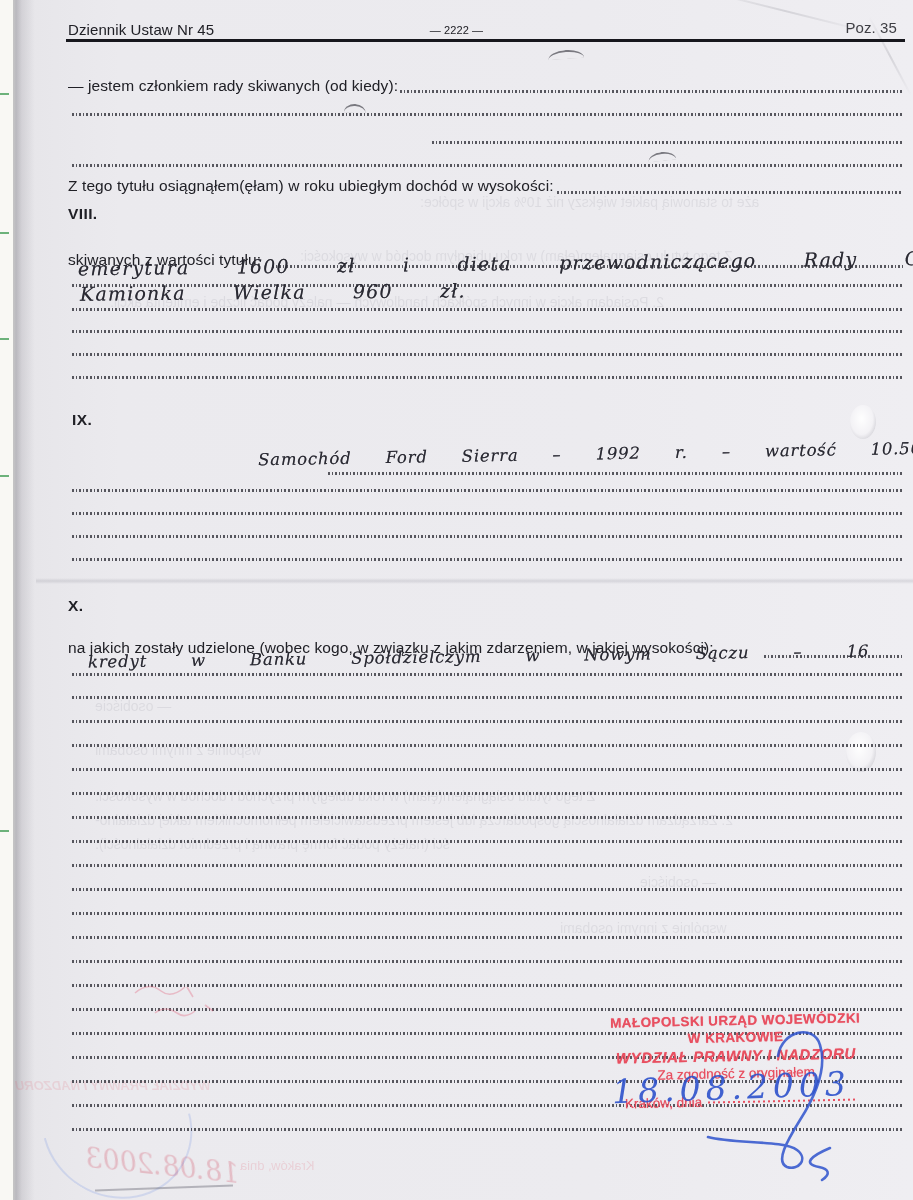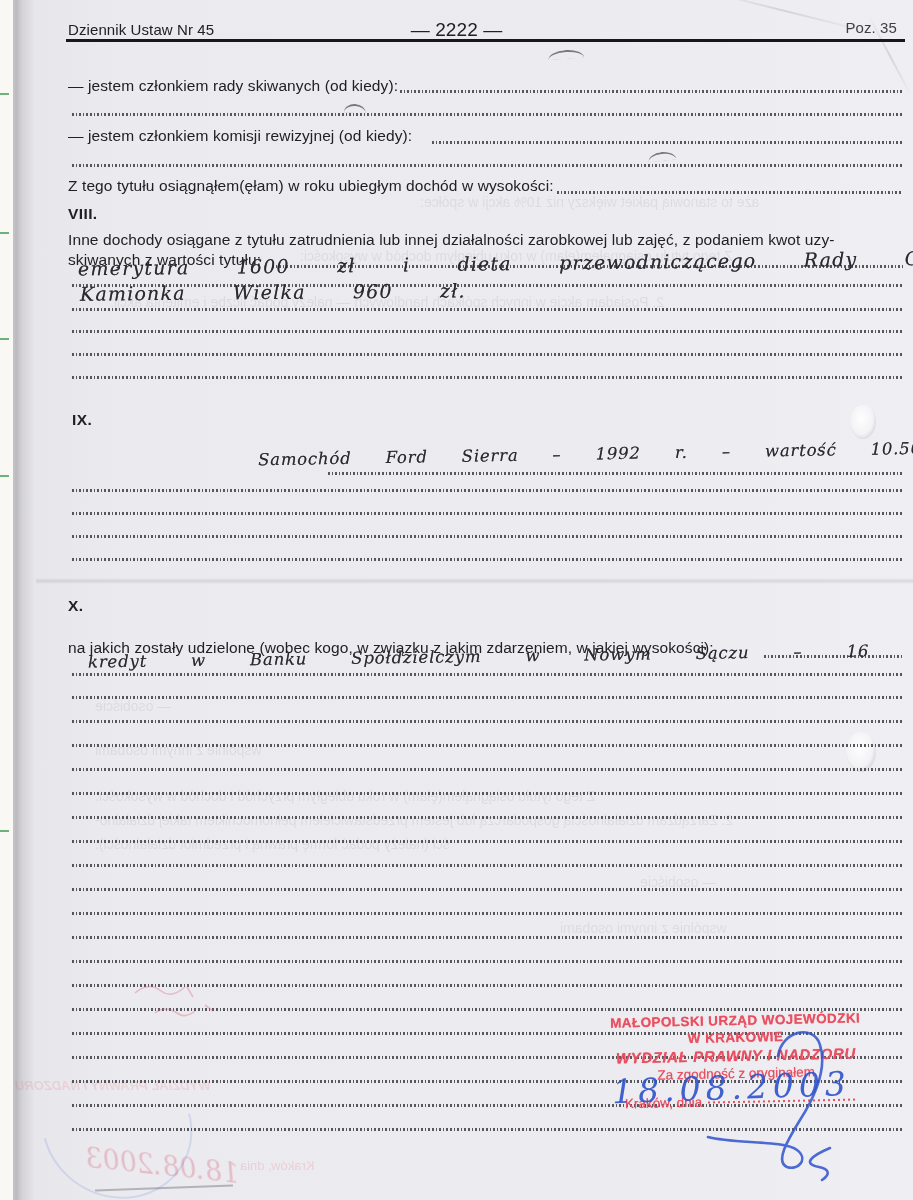--- a/index.html
+++ b/index.html
@@ -115,34 +115,32 @@
       <div class="dotline" style="top: 984px; left: 72px; width: 831px;"></div>
       <div class="dotline" style="top: 1008px; left: 72px; width: 831px;"></div>
       <div class="dotline" style="top: 1032px; left: 72px; width: 831px;"></div>
       <div class="dotline" style="top: 1056px; left: 72px; width: 831px;"></div>
       <div class="dotline" style="top: 1080px; left: 72px; width: 831px;"></div>
       <div class="dotline" style="top: 1104px; left: 72px; width: 831px;"></div>
       <div class="dotline" style="top: 1128px; left: 72px; width: 831px;"></div>
     </div>
 
   <div class="print" style="left:68px;top:20px;font-size:15px;">Dziennik Ustaw Nr 45</div>
-  <div class="print" style="left:0;top:20px;width:913px;text-align:center;font-size:19px;">— 2222 —</div>
+  <div class="print" style="left:0;top:20px;width:913px;text-align:center;font-size:11px;">— 2222 —</div>
   <div class="print" style="right:16px;top:18px;font-size:15px;opacity:.85;">Poz. 35</div>
   <div style="position:absolute;left:66px;top:39px;width:839px;height:2.5px;background:#17171d;"></div>
 
   <div class="print" style="left:68px;top:76px;">— jestem członkiem rady skiwanych (od kiedy):</div>
-  <div class="print" style="left:68px;top:126px;">— jestem członkiem komisji rewizyjnej (od kiedy):</div>
   <div class="print" style="left:68px;top:176px;">Z tego tytułu osiągnąłem(ęłam) w roku ubiegłym dochód w wysokości:</div>
 
   <div class="penmark" style="left:548px;top:50px;width:36px;transform:rotate(-4deg);"></div>
   <div class="penmark" style="left:344px;top:104px;width:22px;transform:rotate(3deg);"></div>
   <div class="penmark" style="left:648px;top:152px;width:28px;transform:rotate(-6deg);"></div>
 
   <div class="print sec" style="left:68px;top:204px;">VIII.</div>
-  <div class="print" style="left:68px;top:230px;">Inne dochody osiągane z tytułu zatrudnienia lub innej działalności zarobkowej lub zajęć, z podaniem kwot uzy-</div>
   <div class="print" style="left:68px;top:250px;">skiwanych z wartości tytułu:</div>
   <div class="hw hw8" style="left:78px;top:252px;transform:rotate(-0.7deg);">emerytura 1600 zł i dieta przewodniczącego Rady Gminy</div>
   <div class="hw hw8" style="left:80px;top:281px;transform:rotate(-0.5deg);">Kamionka Wielka 960 zł.</div>
 
   <div class="print sec" style="left:72px;top:410px;">IX.</div>
   <div class="hw hw9" style="left:258px;top:444px;word-spacing:28px;transform:rotate(-1deg);">Samochód Ford Sierra – 1992 r. – wartość 10.500 zł</div>
 
   <div class="print sec" style="left:68px;top:596px;">X.</div>
   <div class="print" style="left:68px;top:638px;">na jakich zostały  udzielone (wobec kogo, w związku z jakim zdarzeniem, w jakiej  wysokości):</div>
   <div class="hw hw10" style="left:88px;top:646px;word-spacing:38px;transform:rotate(-0.8deg);">kredyt w Banku Spółdzielczym w Nowym Sączu – 16 000 zł</div>

